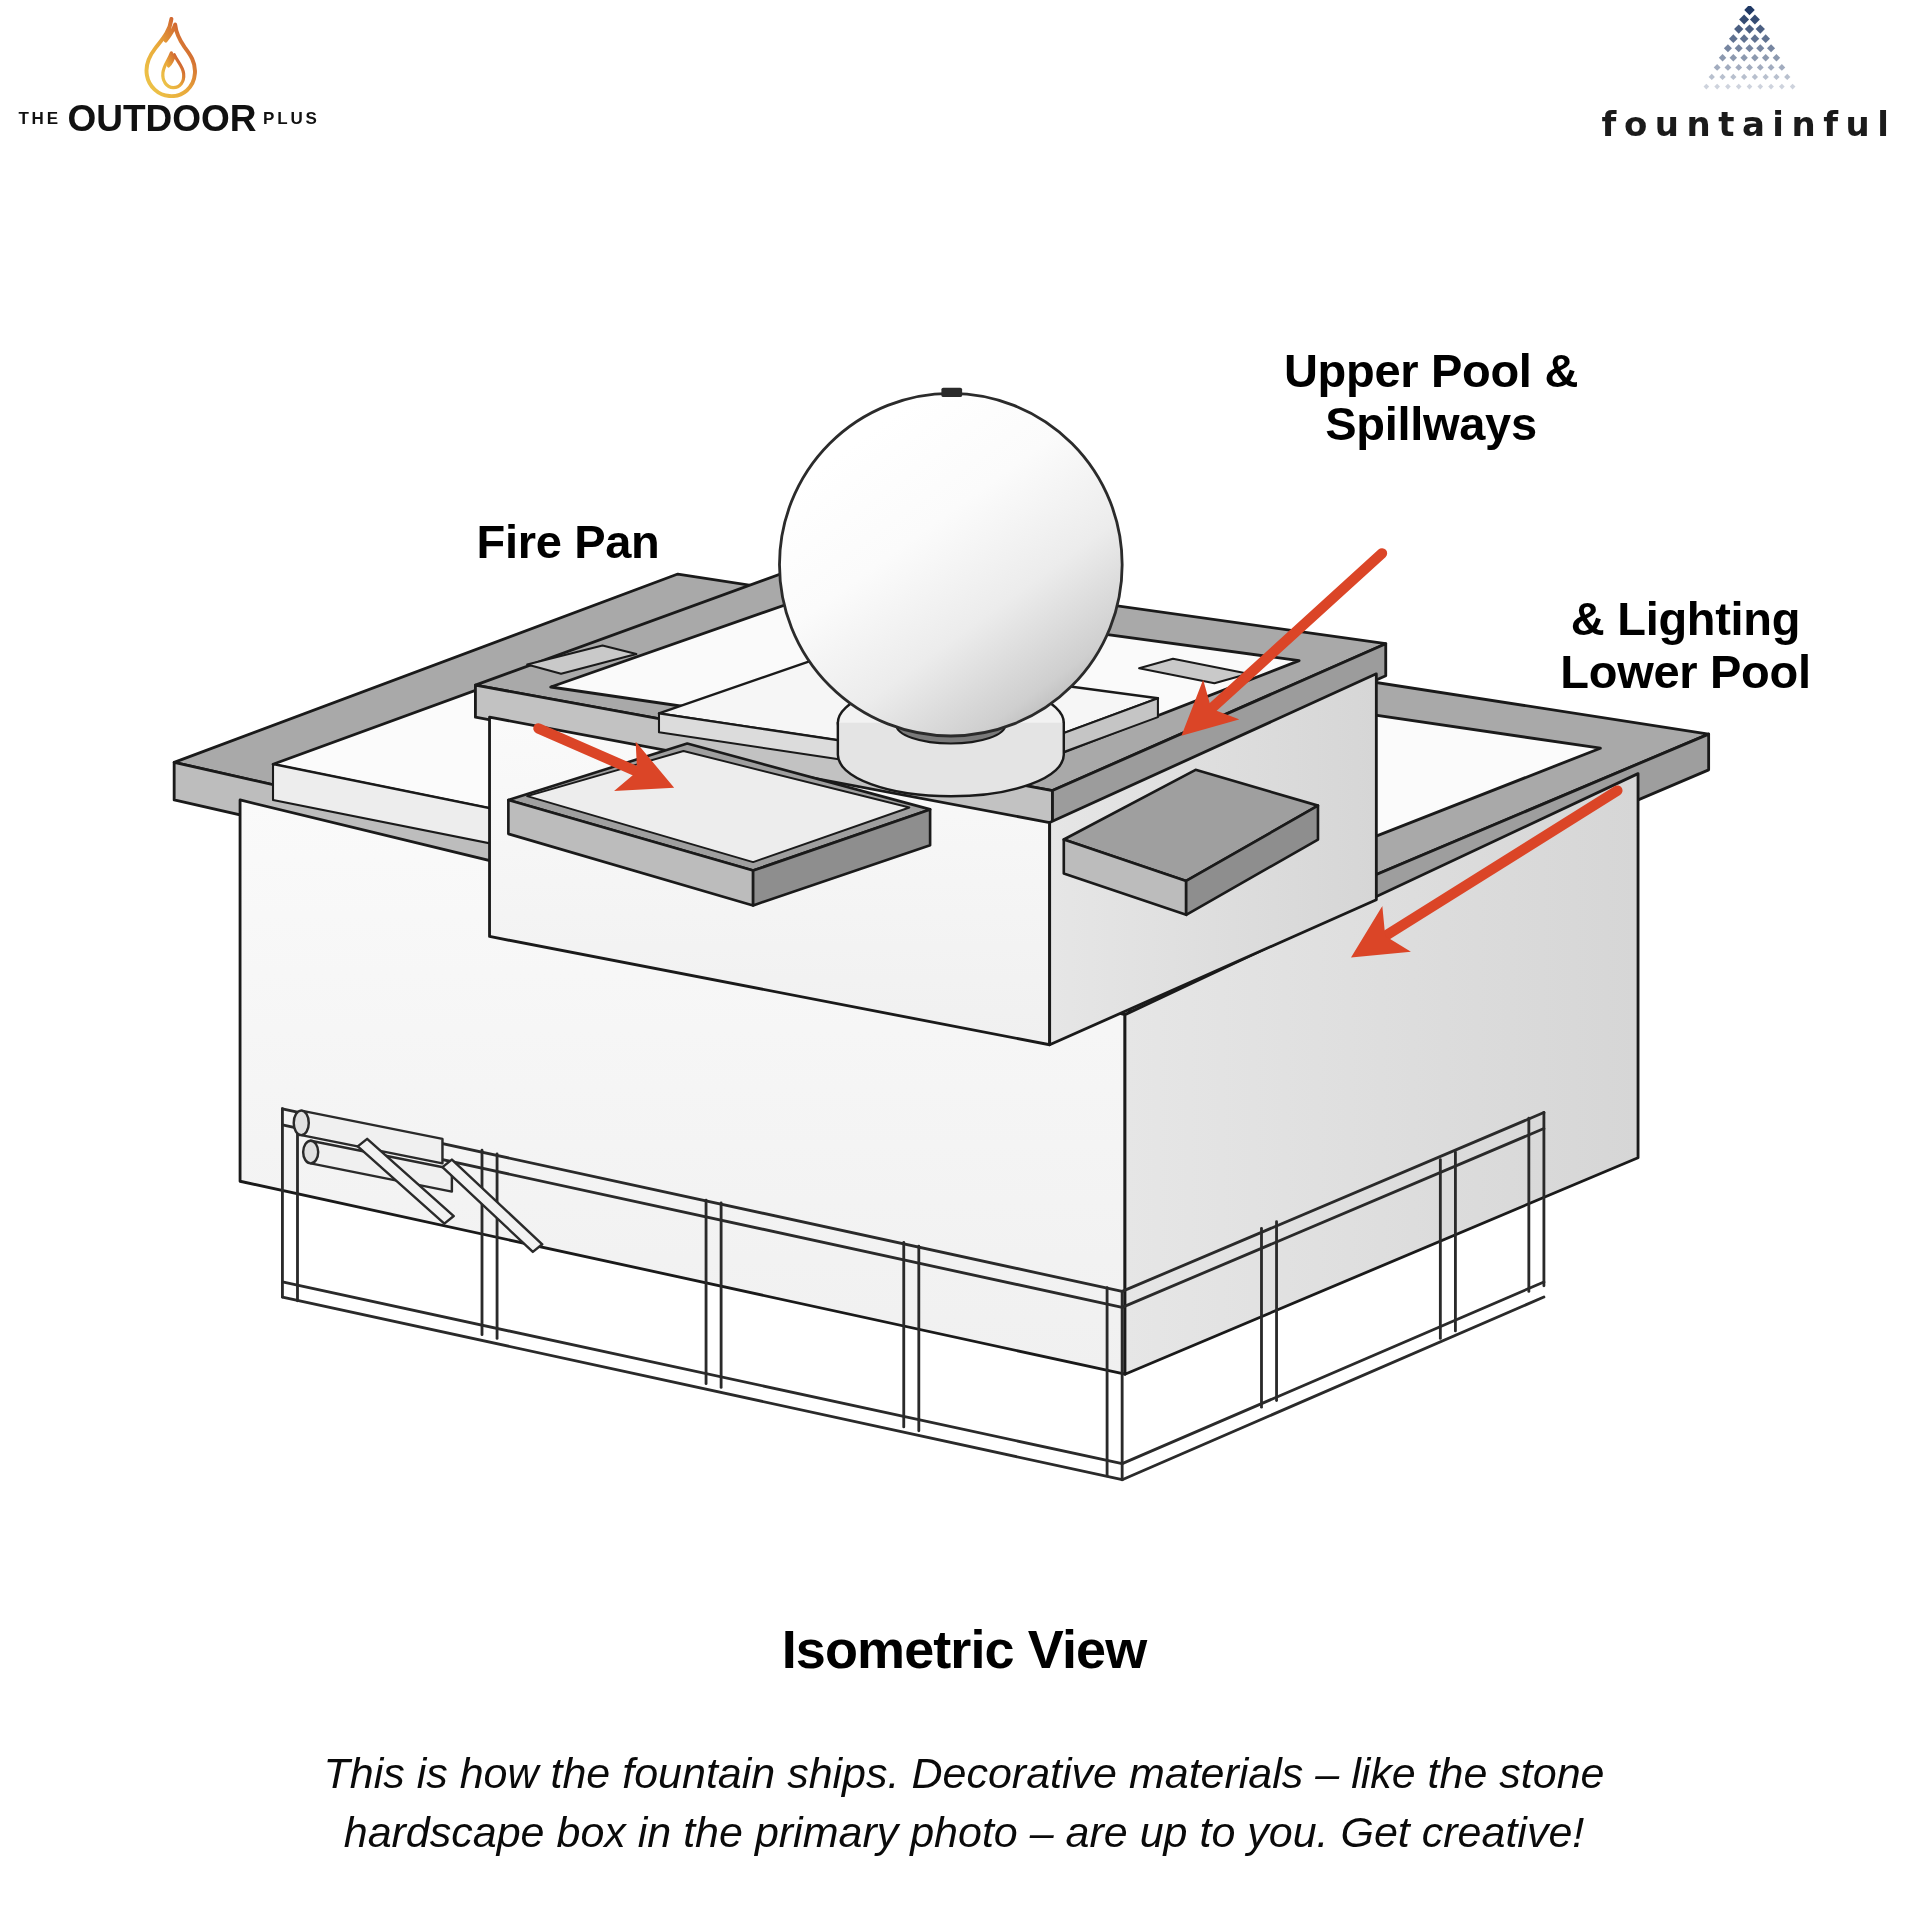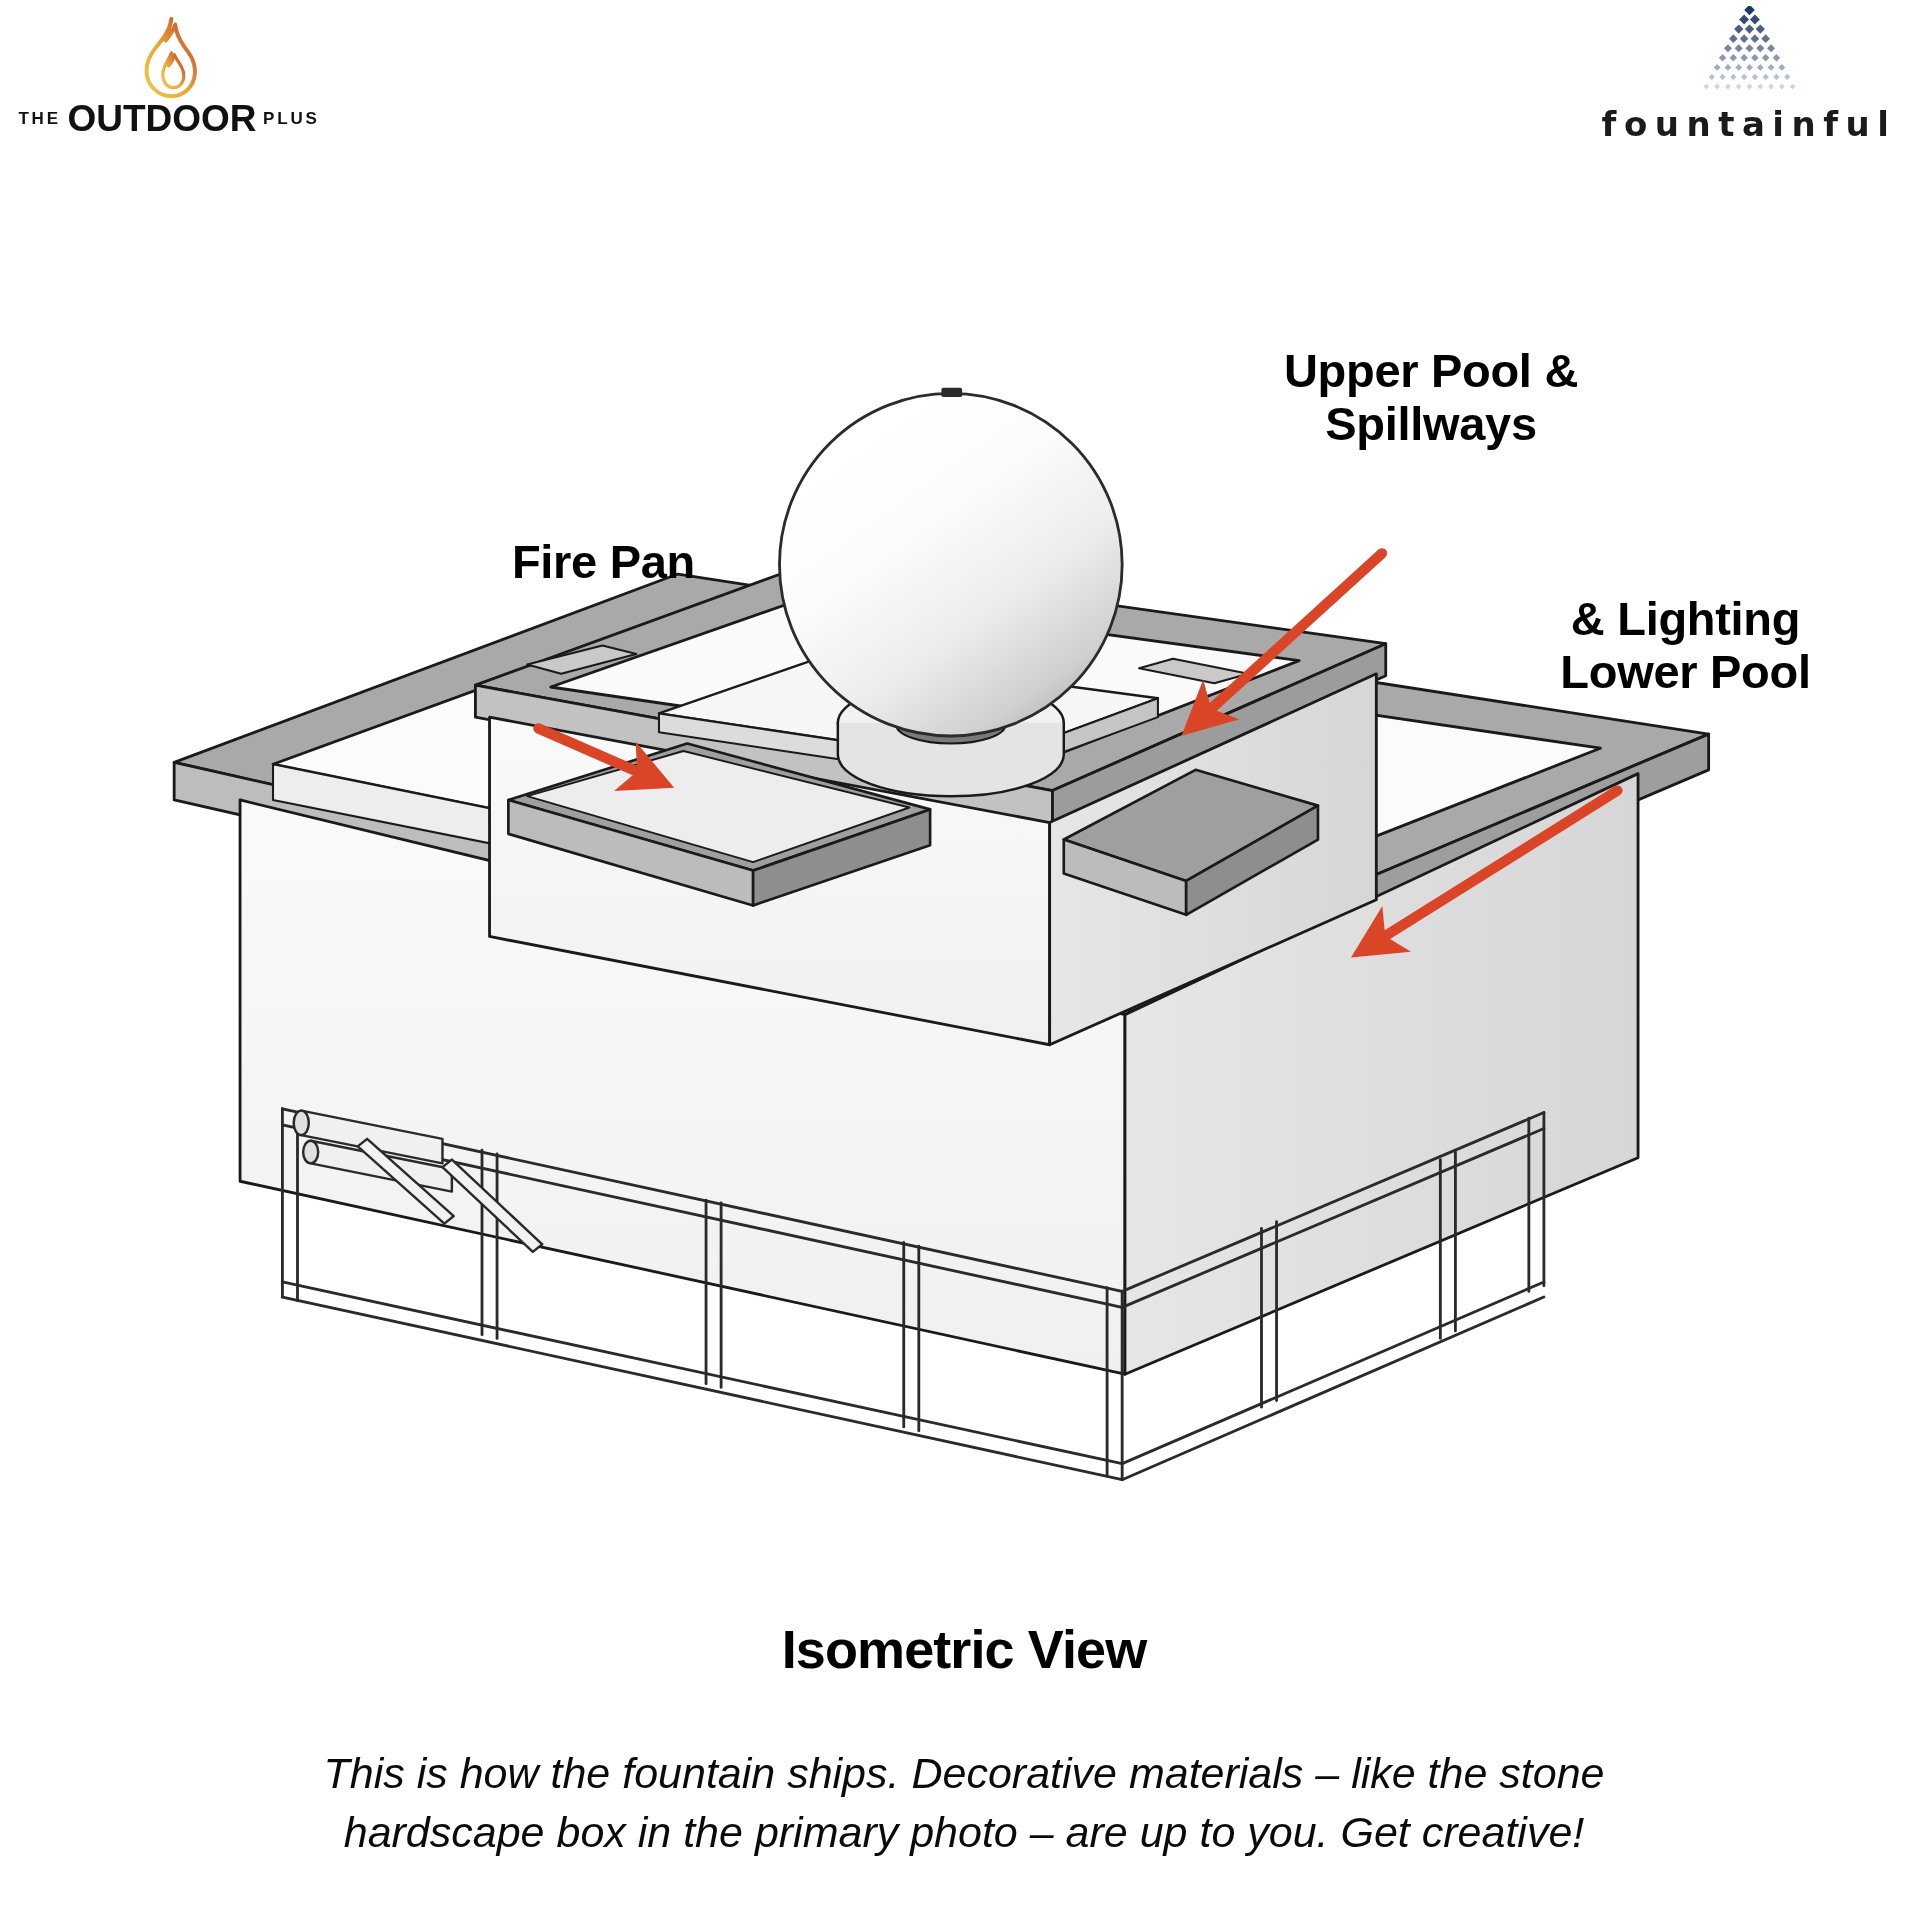--- a/index.html
+++ b/index.html
@@ -37,21 +37,21 @@
   }
 
   
   #scene{position:absolute;left:0;top:141px;width:1928px;height:1478px;}
 
   
   .callout{
     position:absolute;color:#000;font-weight:bold;line-height:1.12;
     font-size:47px;letter-spacing:-0.3px;
   }
-  #lbl-fire-pan{left:441px;top:516px;text-align:right;width:254px;margin-top:20px;}
+  #lbl-fire-pan{left:441px;top:516px;text-align:center;width:254px;}
   #lbl-upper{left:1224px;top:320px;text-align:center;width:414px;margin-top:25px;}
   #lbl-lower{left:1516px;top:593px;text-align:center;width:339px;}
 
   
   #title{
     position:absolute;left:0;right:0;top:1618px;text-align:center;
     font-size:54px;font-weight:bold;color:#000;letter-spacing:-0.9px;
   }
   #caption{
     position:absolute;left:188px;width:1552px;top:1744px;text-align:center;

